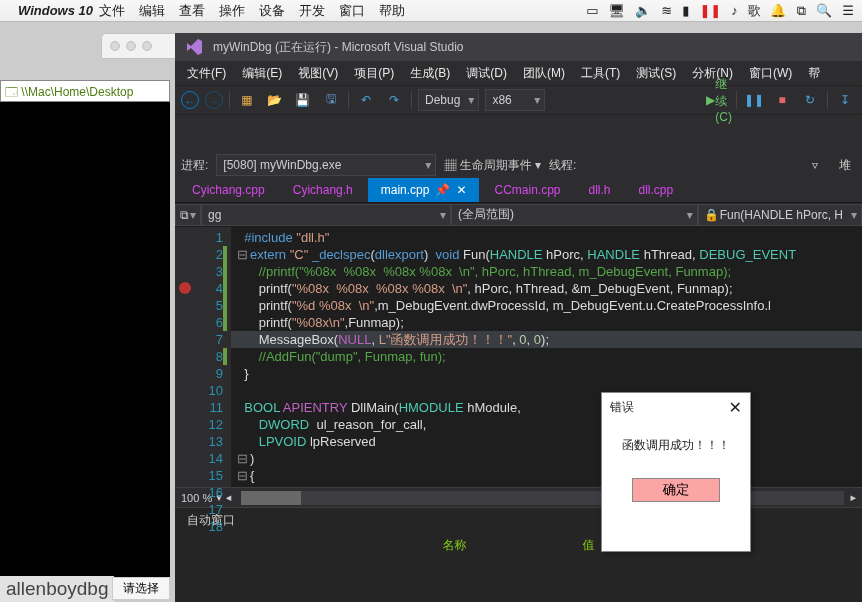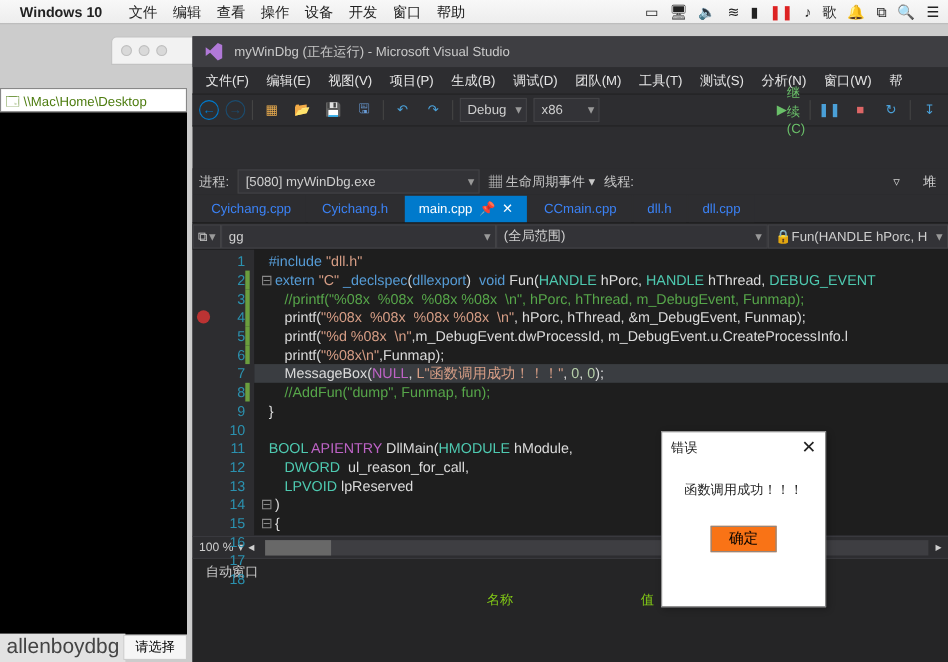--- a/index.html
+++ b/index.html
@@ -1,21 +1,21 @@
 <!DOCTYPE html>
 <html><head>
 <meta charset="utf-8">
 <style>
 * { margin:0; padding:0; box-sizing:border-box; font-family:"Segoe UI","Microsoft YaHei",sans-serif; }
 body { width:862px; height:602px; background:#ccc; overflow:hidden; position:relative; font-size:12px; }
 
 
 .macbar { position:absolute; top:0; left:0; right:0; height:22px; background:linear-gradient(#f8f8f8,#ededed); border-bottom:1px solid #bbb; display:flex; align-items:center; padding:0 8px; font-size:13px; color:#222; }
 .macbar .apple { font-size:14px; margin-right:10px; }
-.macbar .app { font-weight:bold; margin-right:24px; }
+.macbar .app { font-weight:bold; margin-right:6px;font-style:italic; }
 .macbar .m { margin-right:14px; }
 .macbar .right { margin-left:auto; display:flex; align-items:center; gap:10px; font-size:13px; }
 .red { color:#d22; }
 
 
 .console { position:absolute; left:0; top:80px; width:170px; height:508px; background:#000; color:#ddd; font-family:Consolas,monospace; font-size:13px; }
 .console .title { background:#fff; color:#4d7c0f; height:22px; line-height:22px; padding:0 4px; border:1px solid #888; white-space:nowrap; overflow:hidden; font-size:12px; font-family:"Segoe UI"; }
 .console .body { padding:2px 4px; white-space:pre; }
 .hostlbl { position:absolute; left:0; bottom:0; color:#444; font-size:19px; background:#e2e2e2; padding:2px 6px; }
 
@@ -34,21 +34,21 @@
 .tbtn.circ { border:1px solid #007acc; border-radius:50%; width:18px; height:18px; color:#007acc; }
 .sep { width:1px; height:18px; background:#444; }
 .combo { height:22px; background:#333337; border:1px solid #434346; padding:0 18px 0 6px; display:flex; align-items:center; color:#cfcfcf; position:relative; min-width:60px; }
 .combo::after { content:"▾"; position:absolute; right:4px; color:#999; }
 .play { color:#6abf69; }
 
 .procbar { height:24px; display:flex; align-items:center; background:#2d2d30; padding:0 6px; gap:8px; color:#c8c8c8;margin-top:38px; }
 .procbar .combo { min-width:220px; }
 
 .tabs { height:26px; display:flex; align-items:flex-end; background:#2d2d30; border-bottom:1px solid #1b1b1c; padding-left:4px; }
-.tab { padding:4px 12px; color:#3b82f6; background:#2d2d30; margin-right:2px; border:1px solid transparent; }
+.tab { padding:4px 12px; color:#d946ef; background:#2d2d30; margin-right:2px; border:1px solid transparent; }
 .tab.sel { background:#007acc; color:#fff; }
 .tab.sel .x { margin-left:6px; }
 .tab .pin { margin-left:6px; color:#ddd; }
 
 .navbar { height:24px; display:flex; align-items:center; background:#252526; border-bottom:1px solid #1b1b1c; }
 .navbar .combo { flex:0 0 auto; }
 .navbar .big { flex:1; }
 
 .editor-wrap { flex:1; display:flex; min-height:0; }
 .gutter { width:56px; background:#2d2d30; color:#2b91af; text-align:right; padding:2px 8px 2px 4px; font-family:Consolas,monospace; font-size:13px; position:relative; }
@@ -75,21 +75,21 @@
 .panel .pt { padding:4px 12px; color:#ccc; }
 .panel .hdr { display:flex; padding:4px 8px; color:#84cc16;justify-content:center; }
 .panel .hdr .c1 { width:140px; }
 
 
 .msgbox { position:absolute; left:601px; top:392px; width:150px; height:160px; background:#fff; border:1px solid #888; box-shadow:2px 2px 6px rgba(0,0,0,.3); font-size:12px; color:#222; }
 .msgbox .mtitle { height:28px; display:flex; align-items:center; justify-content:space-between; padding:0 8px; }
 .msgbox .mtitle .x { font-size:16px; }
 .msgbox .mbody { padding:16px 0; text-align:center; }
 .msgbox .mfoot { display:flex; justify-content:center; padding:8px 0 0 0; }
-.msgbox button { width:60px; height:24px; background:#f97316; border:1px solid #888; }
+.msgbox button { width:88px; height:24px; background:#fca5a5; border:1px solid #888; }
 .smallbtn { position:absolute; bottom:2px; left:112px; background:#f6f6f6; border:1px solid #ccc; padding:2px 10px; font-size:12px; }
 </style>
 </head>
 <body>
 
 <div class="macbar">
   <span class="apple"></span>
   <span class="app">Windows 10</span>
   <span id="macmenus"><span class="m">文件</span><span class="m">编辑</span><span class="m">查看</span><span class="m">操作</span><span class="m">设备</span><span class="m">开发</span><span class="m">窗口</span><span class="m">帮助</span></span>
   <div class="right">

